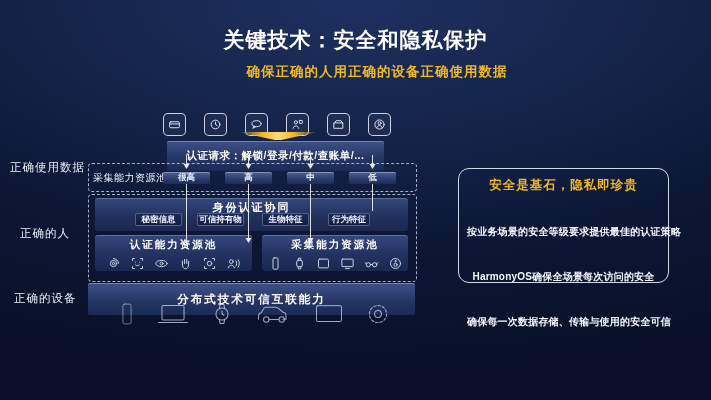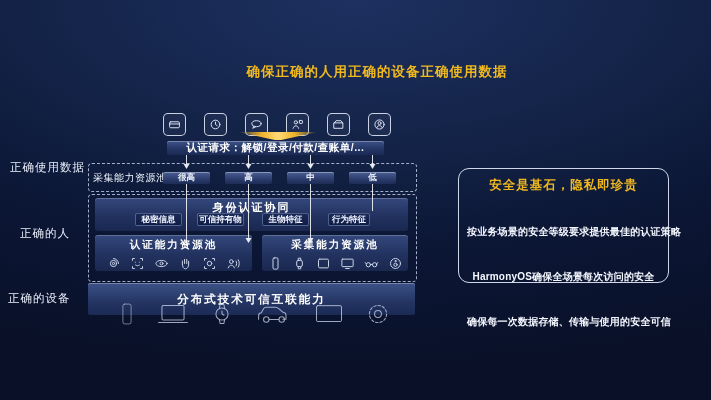--- a/index.html
+++ b/index.html
@@ -24,21 +24,21 @@
   .reqbox svg{width:13px;height:13px;}
   .oicon svg, .reqbox svg{stroke:#dde4f7;fill:none;stroke-width:1.8;stroke-linecap:round;stroke-linejoin:round;}
   
   .chev{left:238px;top:132px;width:80px;height:8px;
     background:linear-gradient(90deg, rgba(238,180,35,0) 0%, #f0b42a 30%, #ffd977 50%, #f0b42a 70%, rgba(238,180,35,0) 100%);
     clip-path:polygon(0 0,100% 0,54% 100%,46% 100%);}
   
   .bar{background:linear-gradient(180deg,#3c5187 0%, #243563 60%, #1b2a55 100%);
     border-radius:2px;box-shadow:inset 0 1px 0 rgba(255,255,255,.3);
     display:flex;align-items:center;justify-content:center;font-weight:bold;color:#fff;}
-  .reqbar{left:167px;top:141px;width:217px;height:14px;font-size:10.5px;letter-spacing:.5px;}
+  .reqbar{left:167px;top:141px;width:217px;height:30px;font-size:10.5px;letter-spacing:.5px;}
   .distbar{left:88px;top:283px;width:327px;height:32px;font-size:11.5px;letter-spacing:2px;}
   
   .dashed{border:1px dashed rgba(215,225,248,.75);border-radius:4px;}
   .levelsbox{left:88px;top:163px;width:327px;height:27px;}
   .mainbox{left:88px;top:194px;width:327px;height:86px;}
   .levlabel{left:93px;top:171px;font-size:10px;color:#eef2fc;letter-spacing:.5px;}
   .levbtn{height:12px;width:47px;border-radius:2px;font-size:8.5px;font-weight:bold;
     background:linear-gradient(180deg,#4a5f96 0%, #273766 70%, #1e2c57 100%);
     box-shadow:inset 0 1px 0 rgba(255,255,255,.35);
     display:flex;align-items:center;justify-content:center;color:#f2f5ff;}
@@ -69,25 +69,26 @@
   
   svg.wires{left:0;top:0;pointer-events:none;}
   .wires line{stroke:rgba(255,255,255,.85);stroke-width:1;}
   .wires polygon{fill:rgba(255,255,255,.9);}
 </style>
 </head>
 <body>
 
 <div class="stage">
 
+  <div class="abs title">关键技术：安全和隐私保护</div>
   <div class="abs subtitle">确保正确的人用正确的设备正确使用数据</div>
 
   <div class="abs leftlab" style="left:10px;top:160px;">正确使用数据</div>
   <div class="abs leftlab" style="left:20px;top:226px;">正确的人</div>
-  <div class="abs leftlab" style="left:8px;top:291px;">正确的设备</div>
+  <div class="abs leftlab" style="left:14px;top:291px;">正确的设备</div>
 
   <div class="abs reqicons">
     <div class="reqbox">
       <svg viewBox="0 0 24 24">
           <rect x="3" y="7" width="18" height="11" rx="2"></rect>
           <path d="M3 11h18"></path>
         </svg>
     </div>
     <div class="reqbox">
       <svg viewBox="0 0 24 24">

